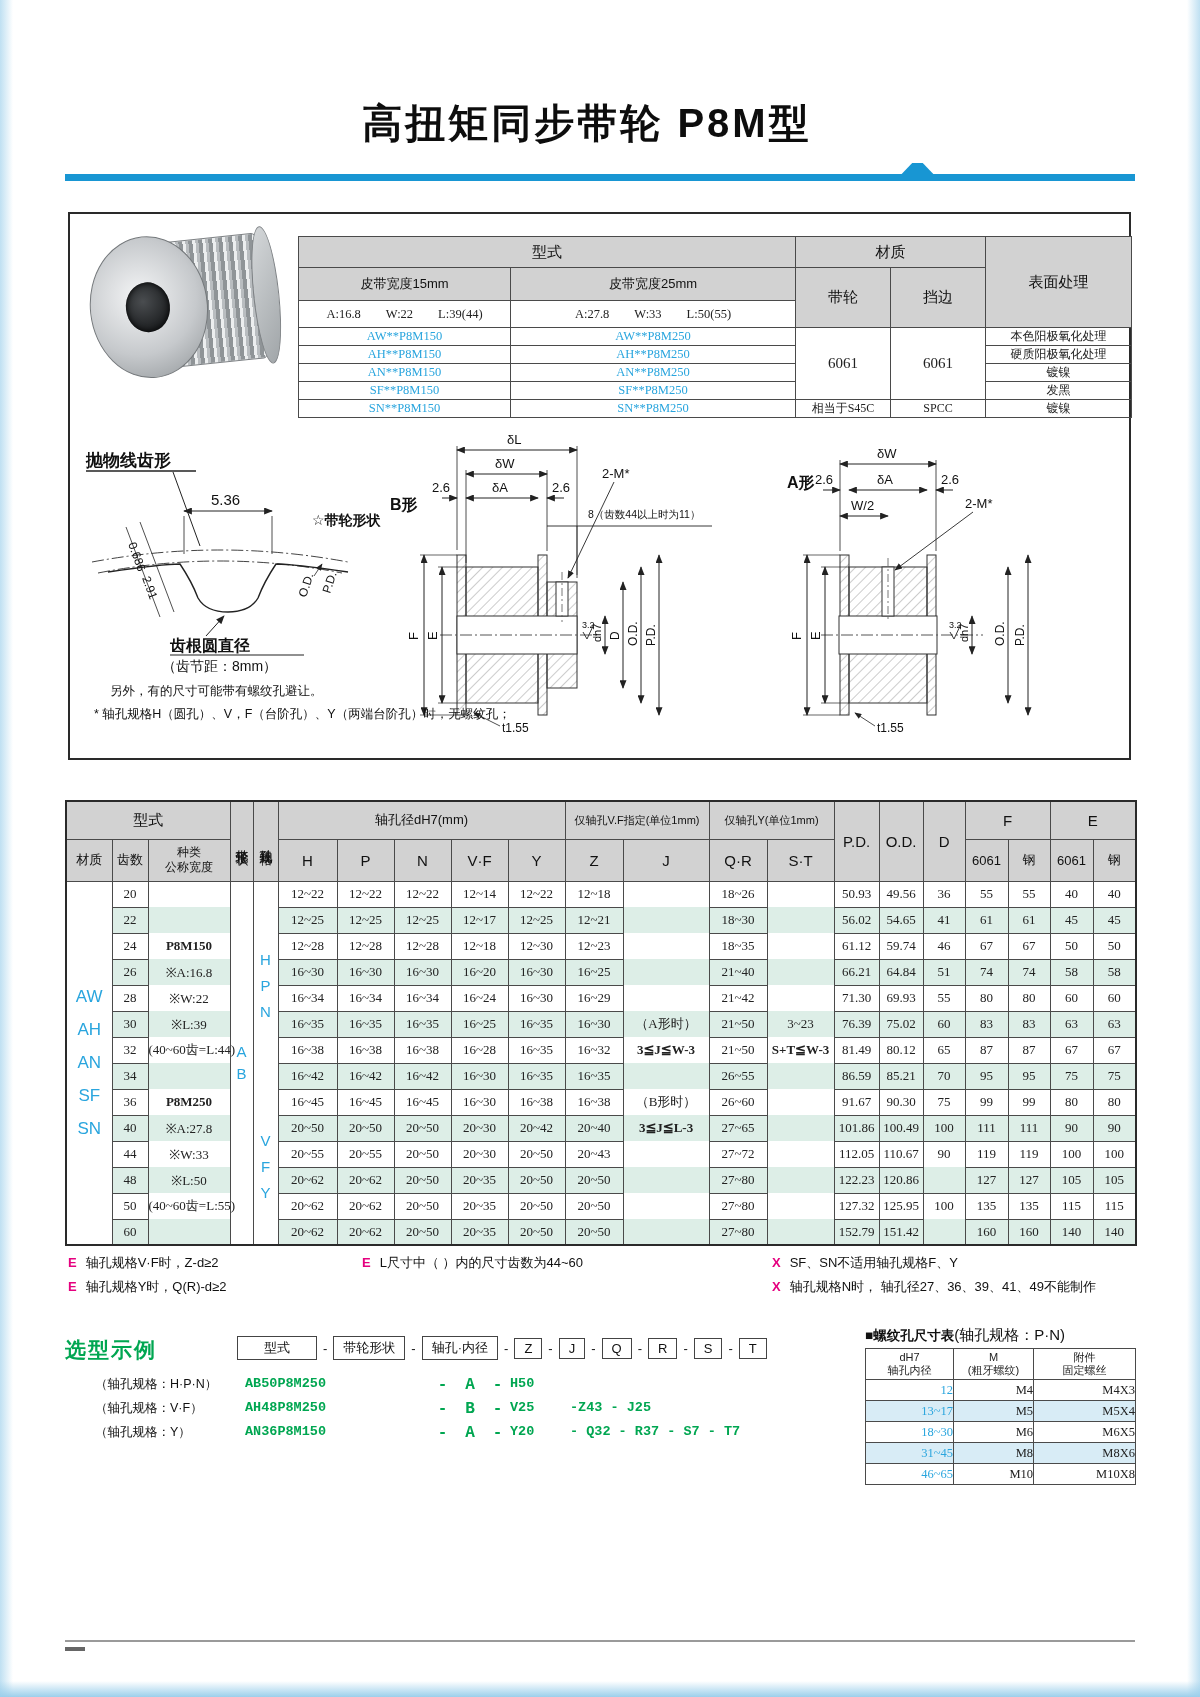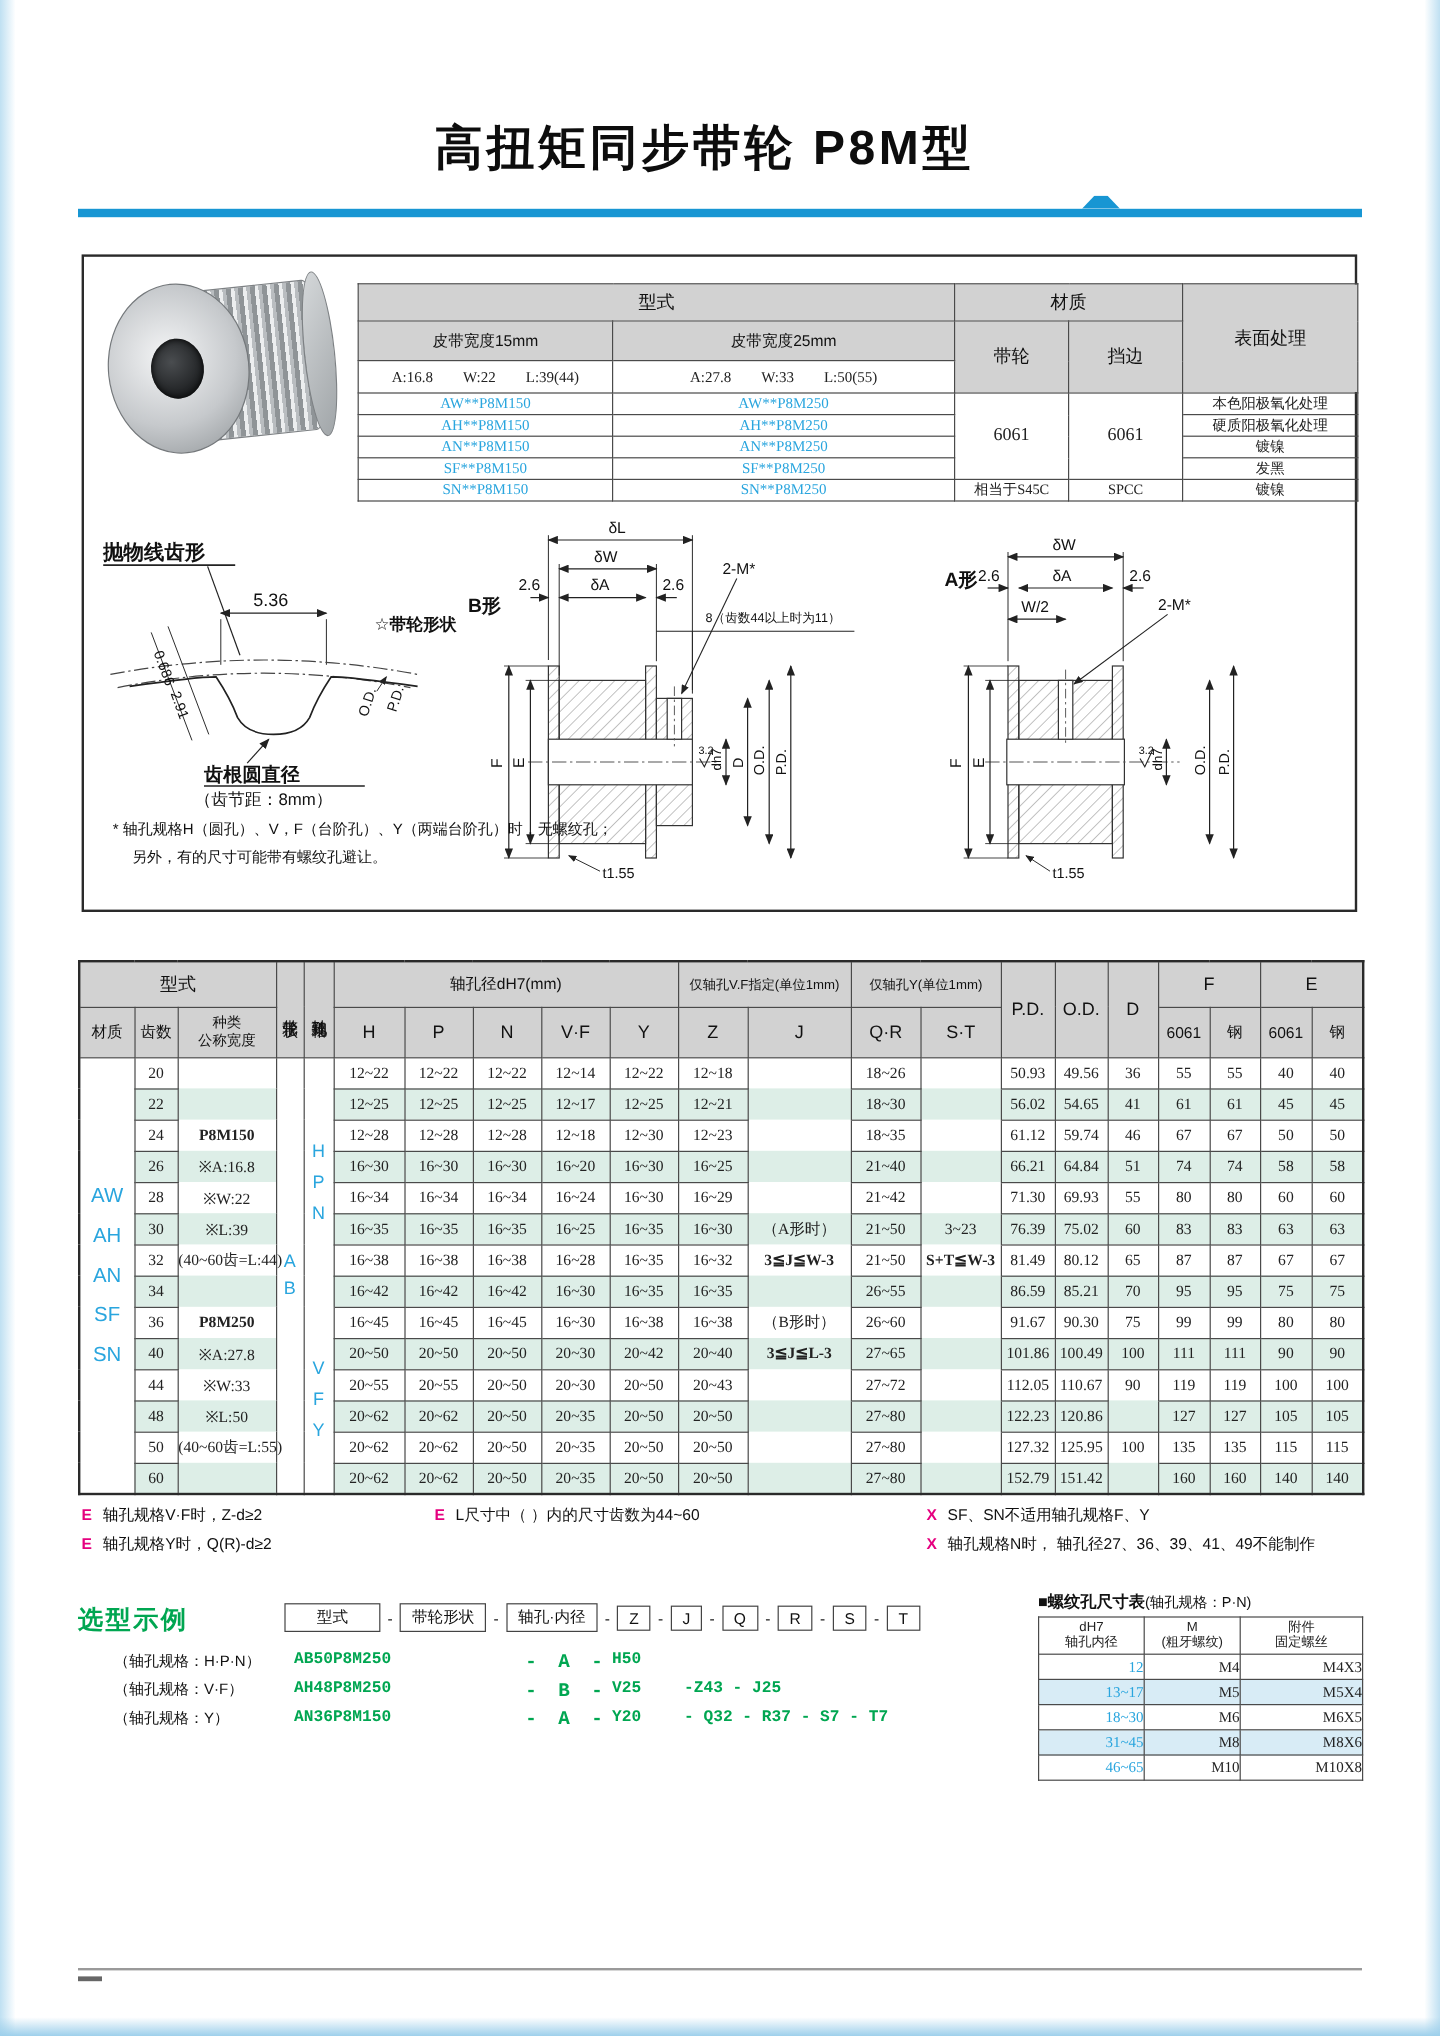--- a/index.html
+++ b/index.html
@@ -98,21 +98,21 @@
   .excode { width:185px; font-family:"Liberation Mono","DejaVu Sans Mono",monospace; font-size:13.5px; font-weight:bold; color:#00a651; }
   .exd { width:25px; text-align:center; font-weight:bold; color:#00a651; font-family:"Liberation Mono",monospace; }
   .exshape { width:30px; text-align:center; font-weight:bold; color:#00a651; font-family:"Liberation Mono",monospace; }
   .exbore { width:60px; font-family:"Liberation Mono","DejaVu Sans Mono",monospace; font-size:13.5px; font-weight:bold; color:#00a651; }
   .exrest { font-family:"Liberation Mono","DejaVu Sans Mono",monospace; font-size:13.5px; font-weight:bold; color:#00a651; }
   .exrow.r3 .exrest { }
 
   
   .screwbox { position:absolute; left:865px; top:1326px; width:272px; }
   .screwtitle { font-size:13.5px; font-weight:bold; color:#111; }
-  .screwtitle span.sfx { font-size:12px; font-weight:normal; }
+  .screwtitle span.sfx { font-size:15px; font-weight:normal; }
   .screwtable { border-collapse:collapse; table-layout:fixed; width:270px; margin-top:3px; border:1.5px solid #333; }
   .screwtable th { border:1px solid #4a4a4a; font-weight:normal; font-size:11px; line-height:1.2; padding:2px 0; background:#fff; }
   .screwtable td { border:1px solid #4a4a4a; text-align:right; height:21px;
                    font-family:"Liberation Serif","DejaVu Serif",serif; font-size:12.5px; }
   .screwtable tbody tr:nth-child(even) { background:#d8ecf6; }
   .screwtable td:first-child { color:#29a5de; }
 
   .footline { position:absolute; left:65px; top:1640px; width:1070px; height:1.5px; background:#9a9a9a; }
   .footmark { position:absolute; left:65px; top:1647px; width:20px; height:4px; background:#666; }
 </style>
@@ -352,22 +352,22 @@
       <line x1="303" y1="135" x2="303" y2="295" stroke="#222" stroke-width="1" marker-start="url(#arA)" marker-end="url(#arA)"></line>
       <text x="299" y="226" font-size="12" transform="rotate(-90 299 226)">P.D.</text>
 
       <text x="224" y="208" font-size="9">3.2</text>
       <path d="M225,212 l4,7 l7,-15" fill="none" stroke="#222" stroke-width="0.9"></path>
       <text x="152" y="312" font-size="12">t1.55</text>
       <line x1="150" y1="306" x2="130" y2="293" stroke="#222" stroke-width="0.8" marker-end="url(#arA)"></line>
     </svg>
 
     <div class="footnote">
+      <div>　 另外，有的尺寸可能带有螺纹孔避让。</div>
       <div>* 轴孔规格H（圆孔）、V，F（台阶孔）、Y（两端台阶孔）时，无螺纹孔；</div>
-      <div>　 另外，有的尺寸可能带有螺纹孔避让。</div>
     </div>
   </div>
 
   <table class="maintable">
     <colgroup>
       <col style="width:46px">
         <col style="width:36px">
         <col style="width:82px">
         <col style="width:23px">
         <col style="width:25px">

